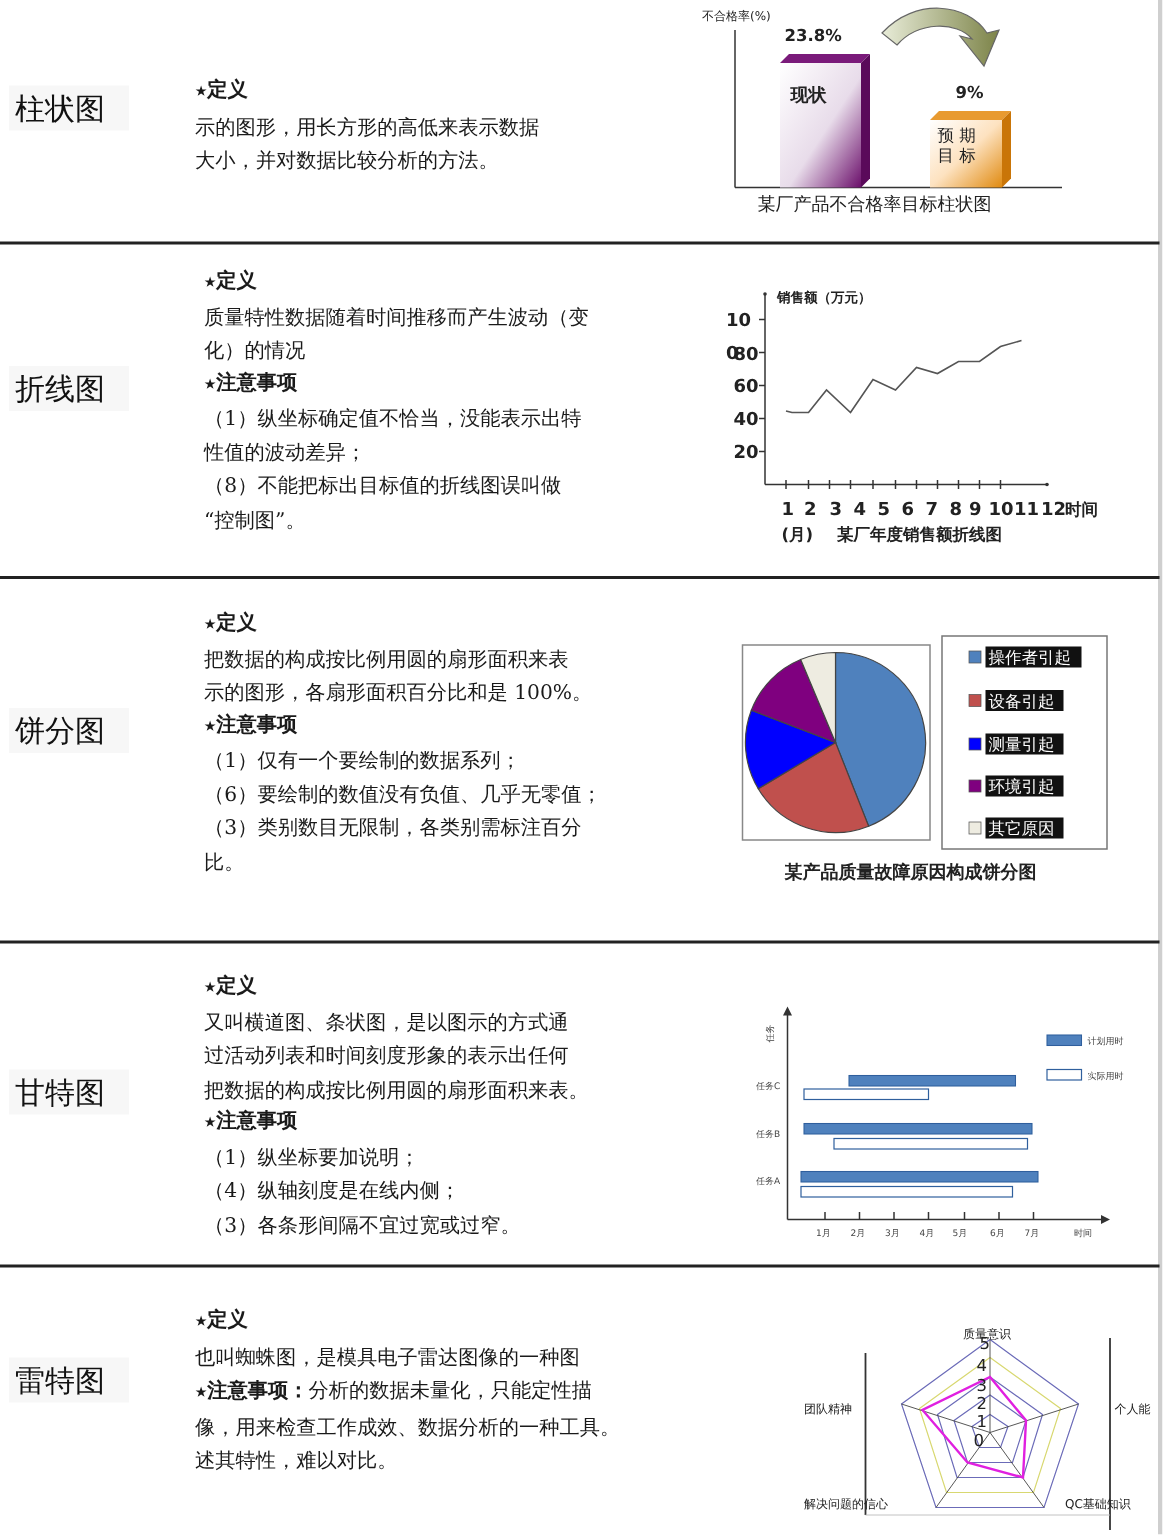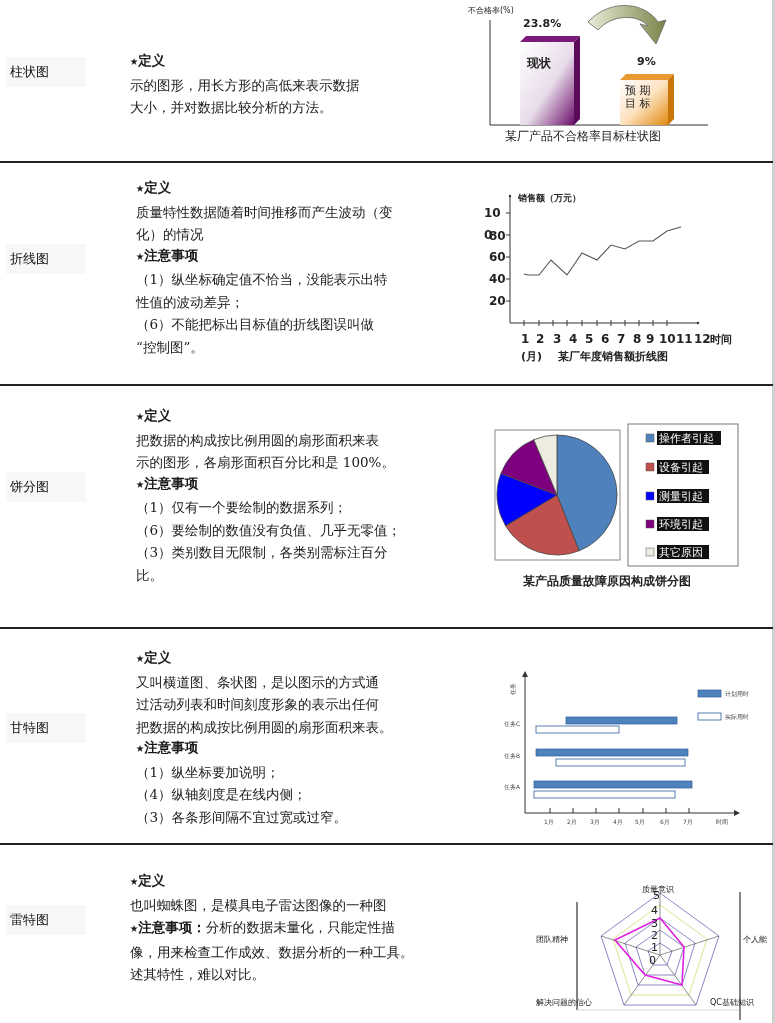--- a/index.html
+++ b/index.html
@@ -1,21 +1,21 @@
 <!DOCTYPE html>
 <html><head>
 <meta charset="utf-8">
 <style>
   html, body { margin: 0; padding: 0; background: #ffffff; }
   body { width: 775px; height: 1023px; position: relative; overflow: hidden;
          font-family: "DejaVu Serif", "Liberation Serif", serif; color: #111; }
   .divider { position: absolute; left: 0; width: 773px; height: 2px; background: #222; }
   .right-edge { position: absolute; left: 772px; top: 0; width: 3px; height: 1023px; background: #cfcfcf; }
   .label-cell { position: absolute; left: 6px; width: 76px; height: 30px; background: #f7f7f7;
-                font-family: "DejaVu Sans", "Liberation Sans", sans-serif; font-size: 13px;
+                font-family: "DejaVu Sans", "Liberation Sans", sans-serif; font-size: 20px;
                 line-height: 30px; padding-left: 4px; color: #111; }
   .text-cell { position: absolute; font-size: 13.5px; line-height: 22.5px; color: #1a1a1a; }
   .text-cell .head { font-family: Liberation Mono, monospace; font-weight: bold; font-size: 13.5px; }
   .text-cell p { margin: 0; }
   .chart { position: absolute; }
   svg text { font-family: "DejaVu Sans", "Liberation Sans", sans-serif; }
 </style>
 </head>
 <body>
 
@@ -71,21 +71,21 @@
 </svg>
 
 <div class="label-cell" style="top:244px">折线图</div>
 <div class="text-cell" style="left:136px; top:178px; width:300px">
   <p class="head">★定义</p>
   <p>质量特性数据随着时间推移而产生波动（变</p>
   <p>化）的情况</p>
   <p class="head">★注意事项</p>
   <p>（1）纵坐标确定值不恰当，没能表示出特</p>
   <p>性值的波动差异；</p>
-  <p>（6）不能把标出目标值的折线图误叫做</p>
+  <p>（8）不能把标出目标值的折线图误叫做</p>
   <p>“控制图”。</p>
 </div>
 <svg class="chart" style="left:470px; top:180px" width="270" height="190">
   <text x="48" y="21" font-size="9" font-weight="bold" fill="#222">销售额（万元）</text>
   <line x1="40" y1="16" x2="40" y2="143" stroke="#333"></line>
   <line x1="40" y1="143" x2="228" y2="143" stroke="#333"></line>
   <circle cx="228" cy="143" r="1.2" fill="#333"></circle>
   <circle cx="40" cy="16" r="1.2" fill="#333"></circle>
   <g font-size="12" font-weight="bold" fill="#222">
     <text x="14" y="37">10</text>

